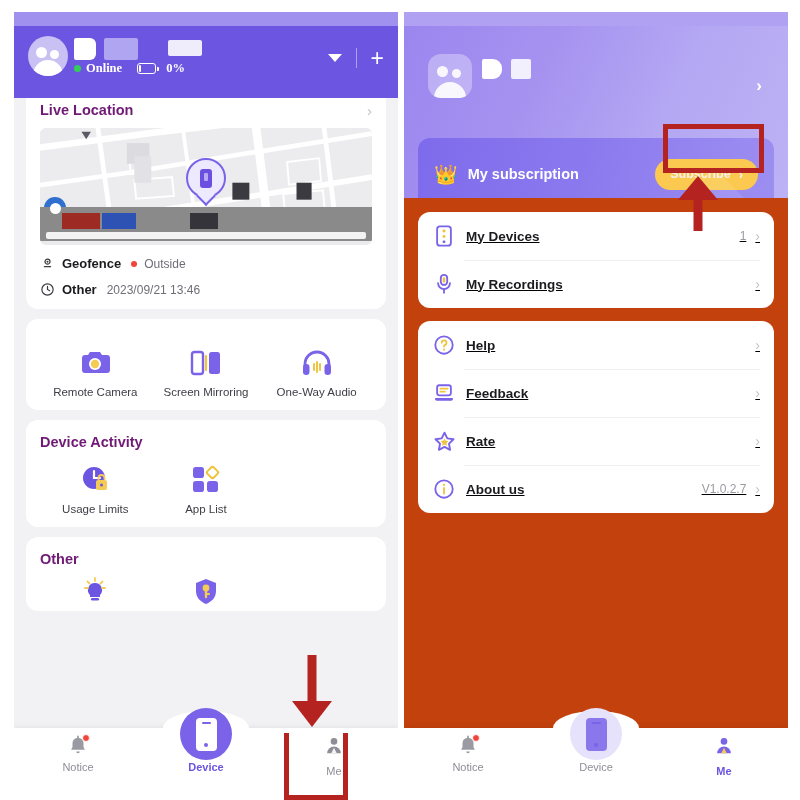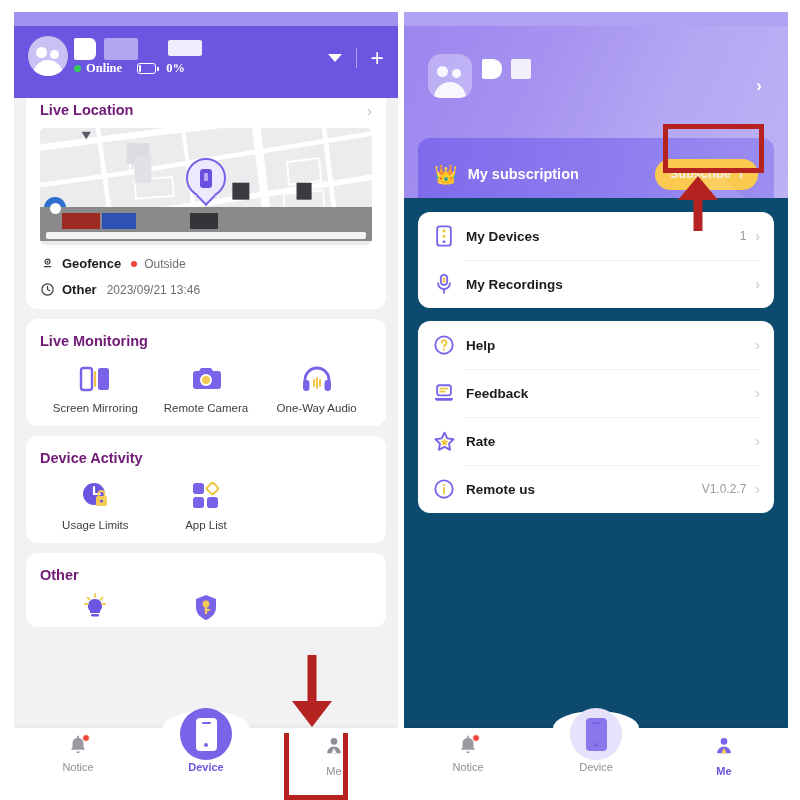--- a/index.html
+++ b/index.html
@@ -150,21 +150,21 @@
   .sub-left{display:flex;align-items:center;gap:10px;}
   .crown{font-size:19px;}
   .sub-txt{color:#fff;font-size:14.5px;font-weight:700;}
   .sub-btn{
     margin-left:auto;background:#fbc94f;border-radius:16px;height:31px;
     display:flex;align-items:center;gap:8px;padding:0 15px;border:none;cursor:pointer;
   }
   .sub-btn span{color:#f3f0ee;font-size:12.5px;font-weight:700;}
   .sub-btn .c{color:#f3f0ee;font-size:13px;font-weight:800;}
 
-  .r-body{position:absolute;left:0;right:0;top:186px;bottom:0;background:#0c4a6e;padding:14px;}
+  .r-body{position:absolute;left:0;right:0;top:186px;bottom:0;background:#c2410c;padding:14px;text-decoration:underline;}
   .list-card{background:#fff;border-radius:12px;margin-bottom:13px;padding:0 14px;}
   .li{display:flex;align-items:center;height:48px;position:relative;cursor:pointer;}
   .li + .li::before{content:"";position:absolute;left:32px;right:0;top:0;height:1px;background:#f0f0f2;}
   .li-ico{width:24px;height:24px;flex:none;margin-right:10px;display:flex;align-items:center;justify-content:center;}
   .li-lbl{font-size:13.5px;font-weight:700;color:#1b1b1f;}
   .li-right{margin-left:auto;display:flex;align-items:center;gap:9px;}
   .li-val{font-size:12px;color:#9a9aa2;}
   .li-chev{color:#c2c2c8;font-size:14px;}
 
   
@@ -269,41 +269,40 @@
           <svg class="meta-ico" viewBox="0 0 24 24" fill="none" stroke="#3b3b42" stroke-width="1.9">
             <circle cx="12" cy="12" r="9"></circle>
               <path d="M12 7 v5 l3.5 2" stroke-linecap="round"></path>
           </svg>
           <span class="meta-label">Other</span>
           <span class="meta-val" style="margin-left:3px;">2023/09/21 13:46</span>
         </div>
       </div>
 
       <div class="card">
-        <div class="card-title">Live Monitoring</div>
         <div class="feat-grid">
+          <div class="feat">
+            <span class="feat-ico">
+              <svg width="32" height="28" viewBox="0 0 32 28">
+                <path d="M9 6 l2-3 h10 l2 3 h5 a3 3 0 0 1 3 3 v12 a3 3 0 0 1 -3 3 h-22 a3 3 0 0 1 -3 -3 v-12 a3 3 0 0 1 3 -3 z" fill="#7a63e8"></path>
+                <circle cx="16" cy="15" r="6" fill="#fff"></circle>
+                  <circle cx="16" cy="15" r="4.2" fill="#f4cc55"></circle>
+              </svg>
+            </span>
+            <span class="feat-lbl">Remote Camera</span>
+          </div>
           <div class="feat">
             <span class="feat-ico">
               <svg width="34" height="28" viewBox="0 0 34 28">
                 <rect x="3" y="3" width="11" height="22" rx="2.5" fill="none" stroke="#7a63e8" stroke-width="2.4"></rect>
                 <rect x="20" y="3" width="11" height="22" rx="2.5" fill="#7a63e8"></rect>
                 <path d="M17 7 v14" stroke="#f0c33c" stroke-width="2.2" stroke-linecap="round"></path>
               </svg>
             </span>
             <span class="feat-lbl">Screen Mirroring</span>
-          </div>
-          <div class="feat">
-            <span class="feat-ico">
-              <svg width="32" height="28" viewBox="0 0 32 28">
-                <path d="M9 6 l2-3 h10 l2 3 h5 a3 3 0 0 1 3 3 v12 a3 3 0 0 1 -3 3 h-22 a3 3 0 0 1 -3 -3 v-12 a3 3 0 0 1 3 -3 z" fill="#7a63e8"></path>
-                <circle cx="16" cy="15" r="6" fill="#fff"></circle>
-                  <circle cx="16" cy="15" r="4.2" fill="#f4cc55"></circle>
-              </svg>
-            </span>
-            <span class="feat-lbl">Remote Camera</span>
           </div>
           <div class="feat">
             <span class="feat-ico">
               <svg width="32" height="28" viewBox="0 0 32 28">
                 <path d="M4 19 v-4 a12 12 0 0 1 24 0 v4" fill="none" stroke="#7a63e8" stroke-width="2.8" stroke-linecap="round"></path>
                 <rect x="2" y="15" width="6.5" height="11" rx="3.2" fill="#7a63e8"></rect>
                 <rect x="23.5" y="15" width="6.5" height="11" rx="3.2" fill="#7a63e8"></rect>
                 <path d="M13 15 v6 M16 13 v10 M19 15 v6" stroke="#f0c33c" stroke-width="1.9" stroke-linecap="round"></path>
               </svg>
             </span>
@@ -514,21 +513,21 @@
         </div>
 
         <div class="li">
           <span class="li-ico">
             <svg width="22" height="22" viewBox="0 0 24 24">
               <circle cx="12" cy="12" r="9.5" fill="none" stroke="#7a63e8" stroke-width="2"></circle>
               <circle cx="12" cy="7.6" r="1.2" fill="#f0c33c"></circle>
               <path d="M12 10.8 v6.2" stroke="#f0c33c" stroke-width="2" stroke-linecap="round"></path>
             </svg>
           </span>
-          <span class="li-lbl">Remote us</span>
+          <span class="li-lbl">About us</span>
           <span class="li-right">
             <span class="li-val">V1.0.2.7</span>
             <span class="li-chev">›</span>
           </span>
         </div>
       </div>
     </div>
 
     <div class="tabbar">
       <div class="tab">

